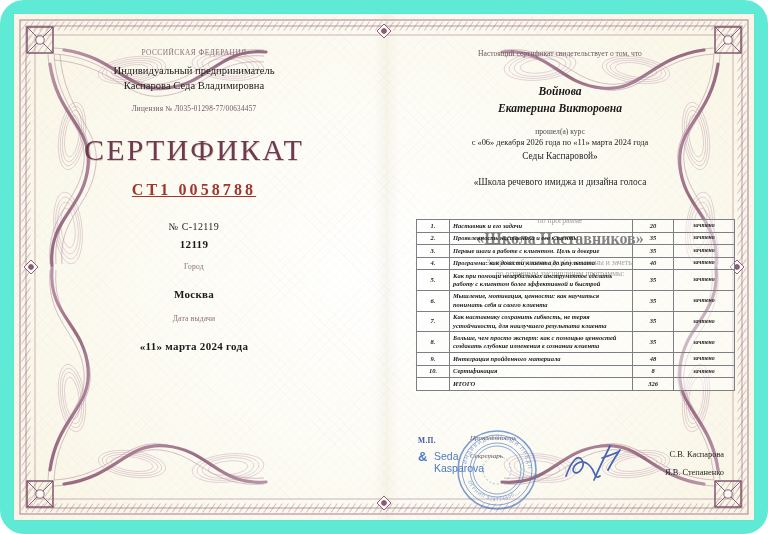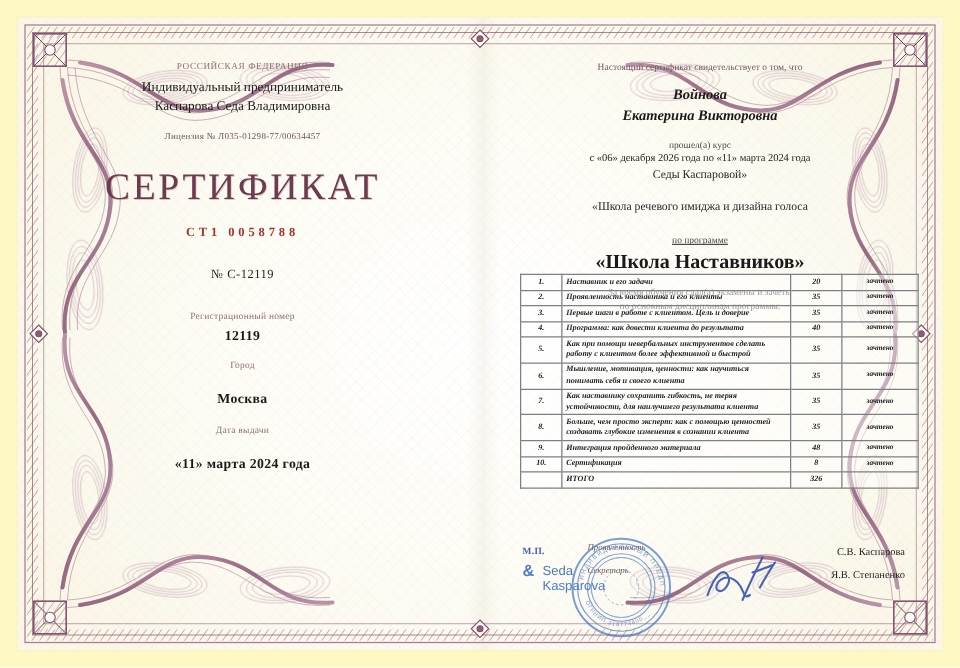--- a/index.html
+++ b/index.html
@@ -5,22 +5,23 @@
   html, body {
     margin: 0;
     padding: 0;
     background: #ffffff;
   }
   #cert-root {
     position: relative;
     width: 768px;
     height: 534px;
     overflow: hidden;
-    background: #fef9c3;
+    background: #5eead4;
     font-family: "Liberation Serif", "DejaVu Serif", serif;
+    border-radius: 24px;
   }
 
   
   .paper {
     position: absolute;
     left: 14px;
     top: 14px;
     width: 740px;
     height: 506px;
     background:
@@ -119,24 +120,25 @@
 
   .cert-title {
     font-size: 30px;
     font-weight: 400;
     letter-spacing: 2.2px;
     color: #6e3b4e;
     text-shadow: 0.6px 0.6px 0 rgba(120,70,90,0.28);
     line-height: 1;
   }
   .serial {
-    font-size: 10px;
+    font-size: 16px;
     letter-spacing: 3.1px;
     color: #a0362c;
     font-weight: 700;
+    text-decoration: underline;
   }
   .docnum {
     font-size: 10px;
     color: #1f1e1e;
     letter-spacing: .4px;
   }
   .bigval {
     font-size: 11px;
     font-weight: 700;
     color: #1b1a1a;
@@ -182,21 +184,21 @@
   .total-label { text-align: left; padding-left: 10px; }
 
   
   .sig-area { position: absolute; left: 400px; top: 432px; width: 330px; height: 70px; }
   .sig-row { position: absolute; width: 100%; height: 22px; }
   .sig-role {
     position: absolute; left: 70px; top: 0;
     font-size: 7px; font-style: italic; color: #6d5660;
   }
   .sig-name {
-    position: absolute; right: 6px; top: 3px;
+    position: absolute; right: 6px; top: 16px;
     font-size: 8.4px; color: #1d1c1c; padding-left: 13px;
   }
   .mp-label {
     position: absolute; left: 18px; top: 4px;
     font-size: 7.5px; font-weight: 700; color: #3e5ea8;
     letter-spacing: .3px;
   }
 
   .seal, .logo-mark, .signature-ink { position: absolute; pointer-events: none; }
   .seal { left: 455px; top: 428px; width: 84px; height: 84px; }
@@ -412,44 +414,43 @@
 
       <div class="lic" style="margin-top:12px;">Лицензия № Л035-01298-77/00634457</div>
 
 
       <div class="cert-title" style="margin-top:22px;">СЕРТИФИКАТ</div>
 
       <div class="serial" style="margin-top:16px;">СТ1 0058788</div>
 
       <div class="docnum" style="margin-top:22px;">№ С-12119</div>
 
-      <div class="lbl-plain" style="margin-top:23px;">Регистрационный номер</div>
       <div class="bigval" style="margin-top:6px;">12119</div>
 
       <div class="lbl-plain" style="margin-top:12px;">Город</div>
       <div class="bigval" style="margin-top:17px;">Москва</div>
 
       <div class="lbl-plain" style="margin-top:14px;">Дата выдачи</div>
       <div class="bigval" style="margin-top:17px;">«11» марта 2024 года</div>
     </div>
 
     <div class="col-right">
 
       <div class="small-note" style="color:#6d5660;">Настоящий сертификат свидетельствует о том, что</div>
 
-      <div class="recipient" style="margin-top:9px;">Войнова</div>
+      <div class="recipient" style="margin-top:25px;">Войнова</div>
       <div class="recipient">Екатерина Викторовна</div>
 
       <div class="small-note" style="margin-top:8px;">прошел(а) курс</div>
       <div class="small-note" style="font-size:8.4px;color:#22211f;">с «06» декабря 2026 года по «11» марта 2024 года</div>
 
       <div class="school-line">Седы Каспаровой»</div>
       <div class="school-line" style="margin-top:13px;">«Школа речевого имиджа и дизайна голоса</div>
 
-      <div class="small-note" style="margin-top:13px;text-decoration:underline;">по программе</div>
+      <div class="small-note" style="margin-top:26px;">по программе</div>
       <div class="prog-name" style="margin-top:3px;">«Школа Наставников»</div>
 
       <div class="small-note" style="margin-top:9px;color:#4a4848;">За время обучения сдал(а) экзамены и зачеты</div>
       <div class="small-note" style="color:#4a4848;">по основным дисциплинам программы:</div>
     </div>
 
     <table class="disc-table">
       <tbody>
           <tr>
             <td class="c-idx">1.</td>

